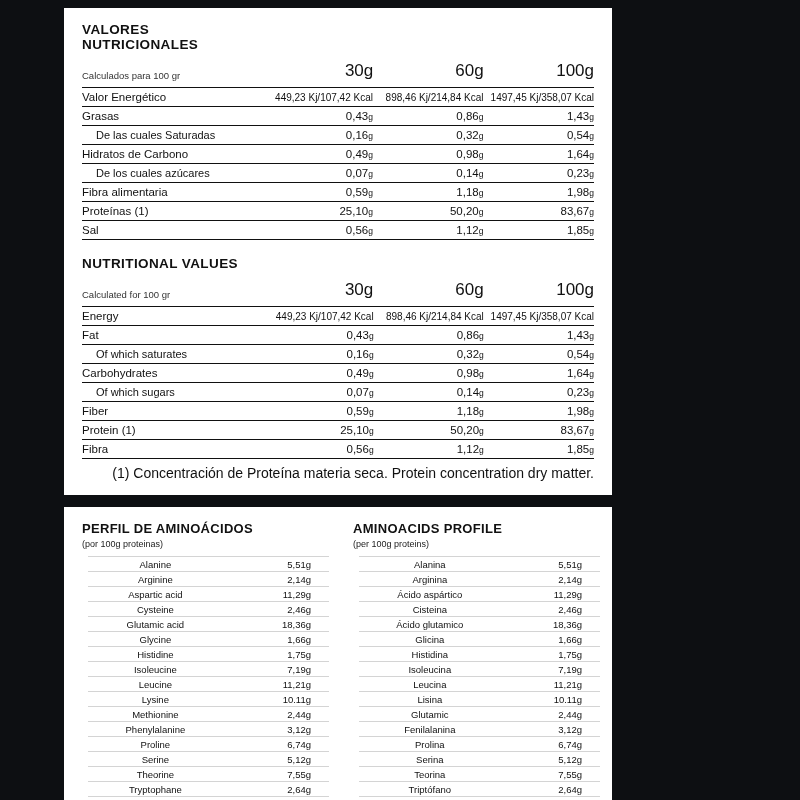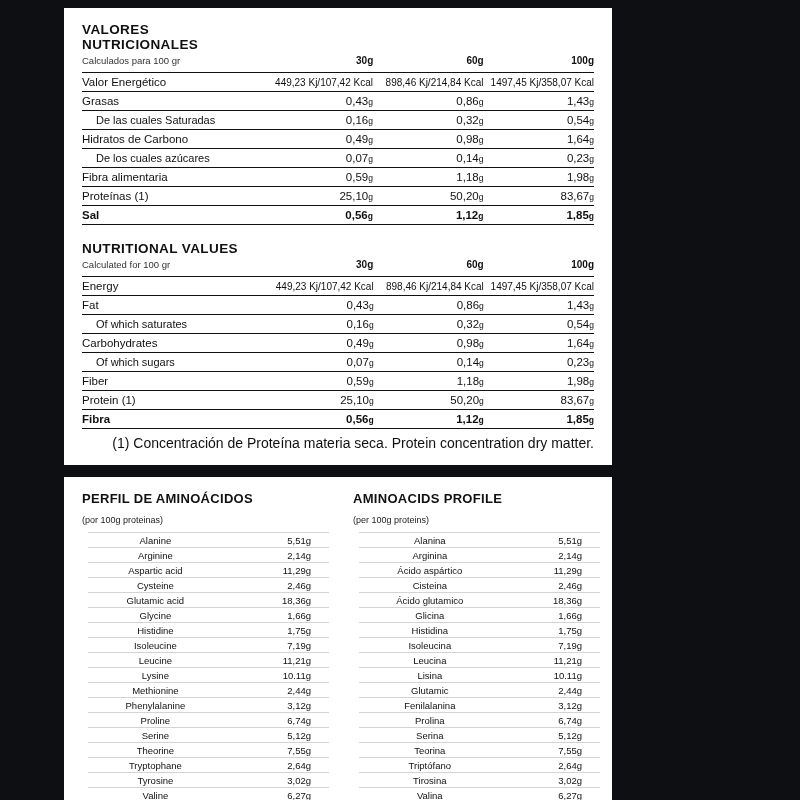--- a/index.html
+++ b/index.html
@@ -33,44 +33,44 @@
   }
   .nut-title {
     font-size: 13.5px;
     font-weight: bold;
     letter-spacing: .4px;
     flex: 1;
   }
   .nut-sub {
     font-size: 9.5px;
     color: #333;
-    margin-top: 3px;
+    margin-top: 18px;
   }
   .serv {
-    font-size: 10px;
-    font-weight: bold;
+    font-size: 17px;
+    font-weight: normal;
     text-align: right;
   }
   .c0 { width: 200px; }
   .c1 { width: 122px; text-align: right; }
   .c2 { width: 122px; text-align: right; }
   .c3 { width: 122px; text-align: right; }
 
   table.nut {
     width: 100%;
     border-collapse: collapse;
     margin-top: 6px;
     font-size: 11.5px;
   }
   table.nut td {
     border-top: 1px solid #111;
     padding: 3px 0 3px 0;
     vertical-align: bottom;
   }
-  table.nut tr:last-child td { border-bottom: 1px solid #111; font-weight: bold; }
+  table.nut tr:last-child td { border-bottom: 1px solid #111; }
   td.label { text-align: left; padding-left: 2px; }
   td.label.indent { padding-left: 14px; font-size: 11px; }
   td.val { text-align: right; font-size: 11.5px; }
   td.val.small { font-size: 10px; }
   .u { font-size: 8.5px; }
 
   .footnote {
     font-size: 14px;
     text-align: right;
     margin-top: 6px;
@@ -84,21 +84,21 @@
   }
   .amino-col { flex: 1; }
   .amino-title {
     font-size: 13px;
     font-weight: bold;
     letter-spacing: .3px;
   }
   .amino-sub {
     font-size: 9px;
     color: #222;
-    margin-top: 9px;
+    margin-top: 3px;
     margin-bottom: 7px;
   }
   table.amino {
     width: 100%;
     border-collapse: collapse;
     font-size: 9.5px;
     margin-left: 6px;
   }
   table.amino td {
     border-bottom: 1px solid #d4d4d4;

